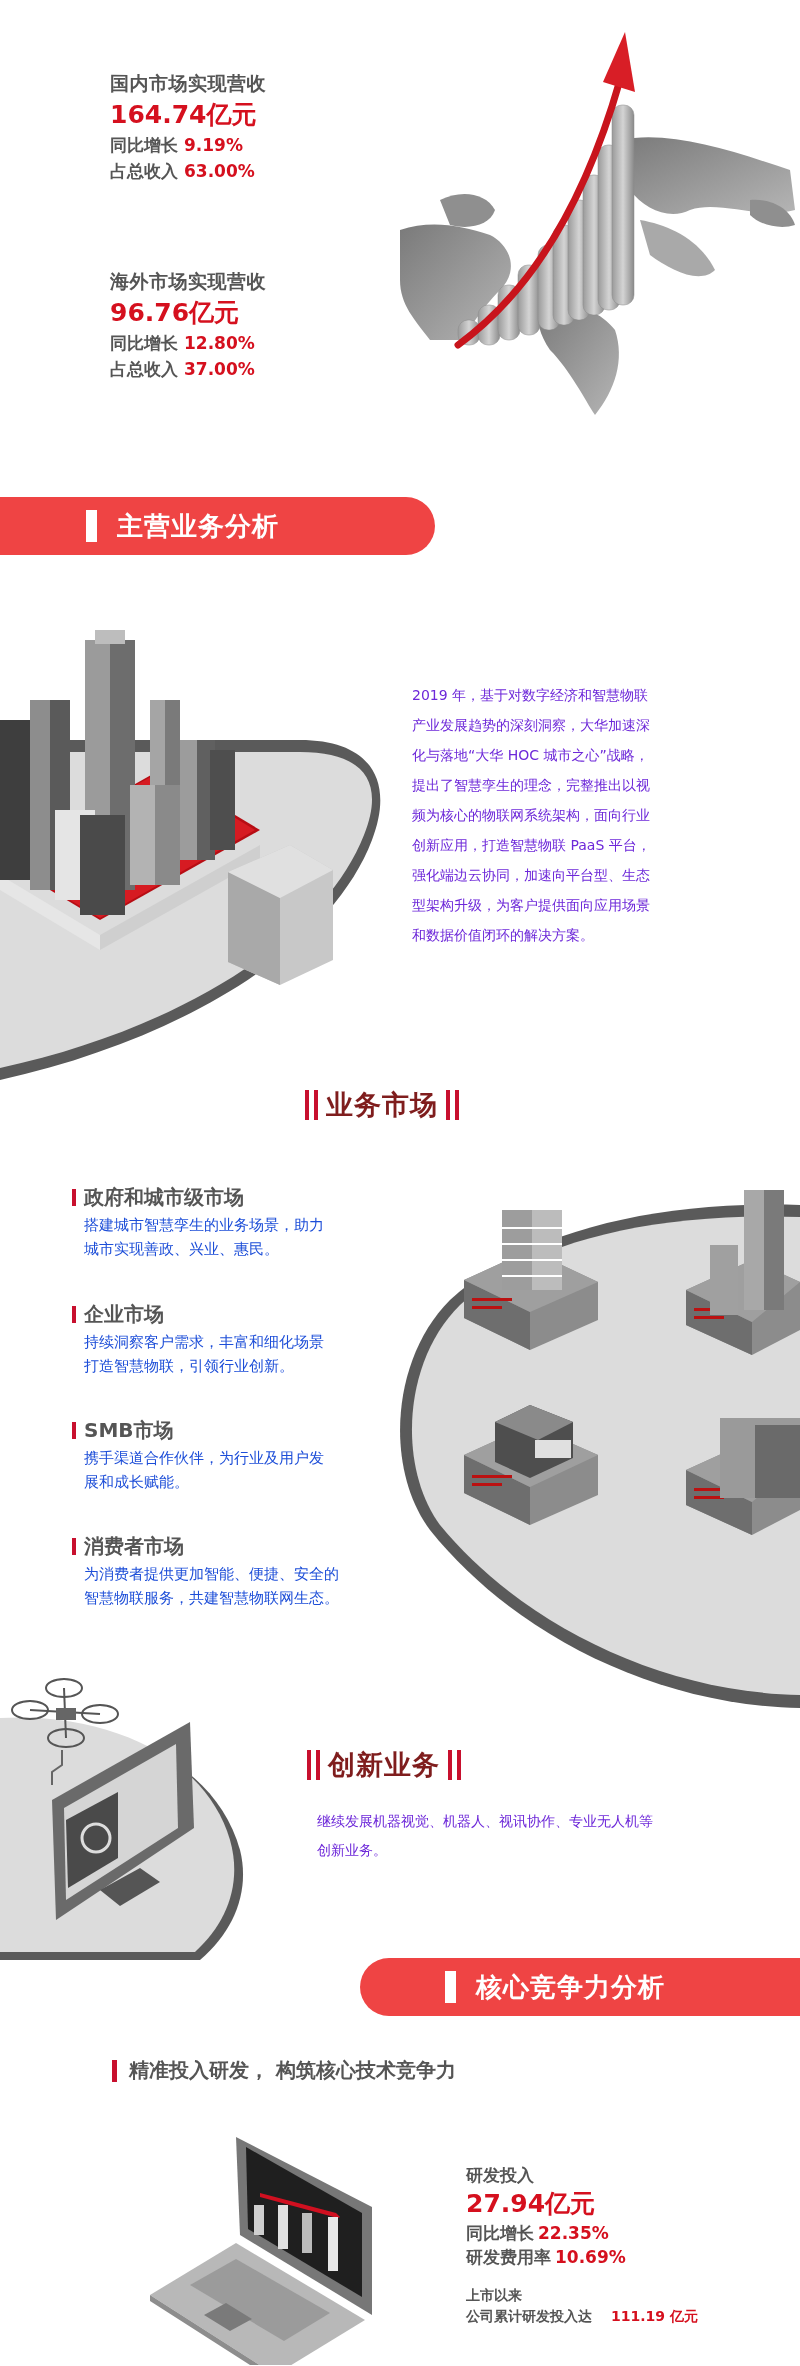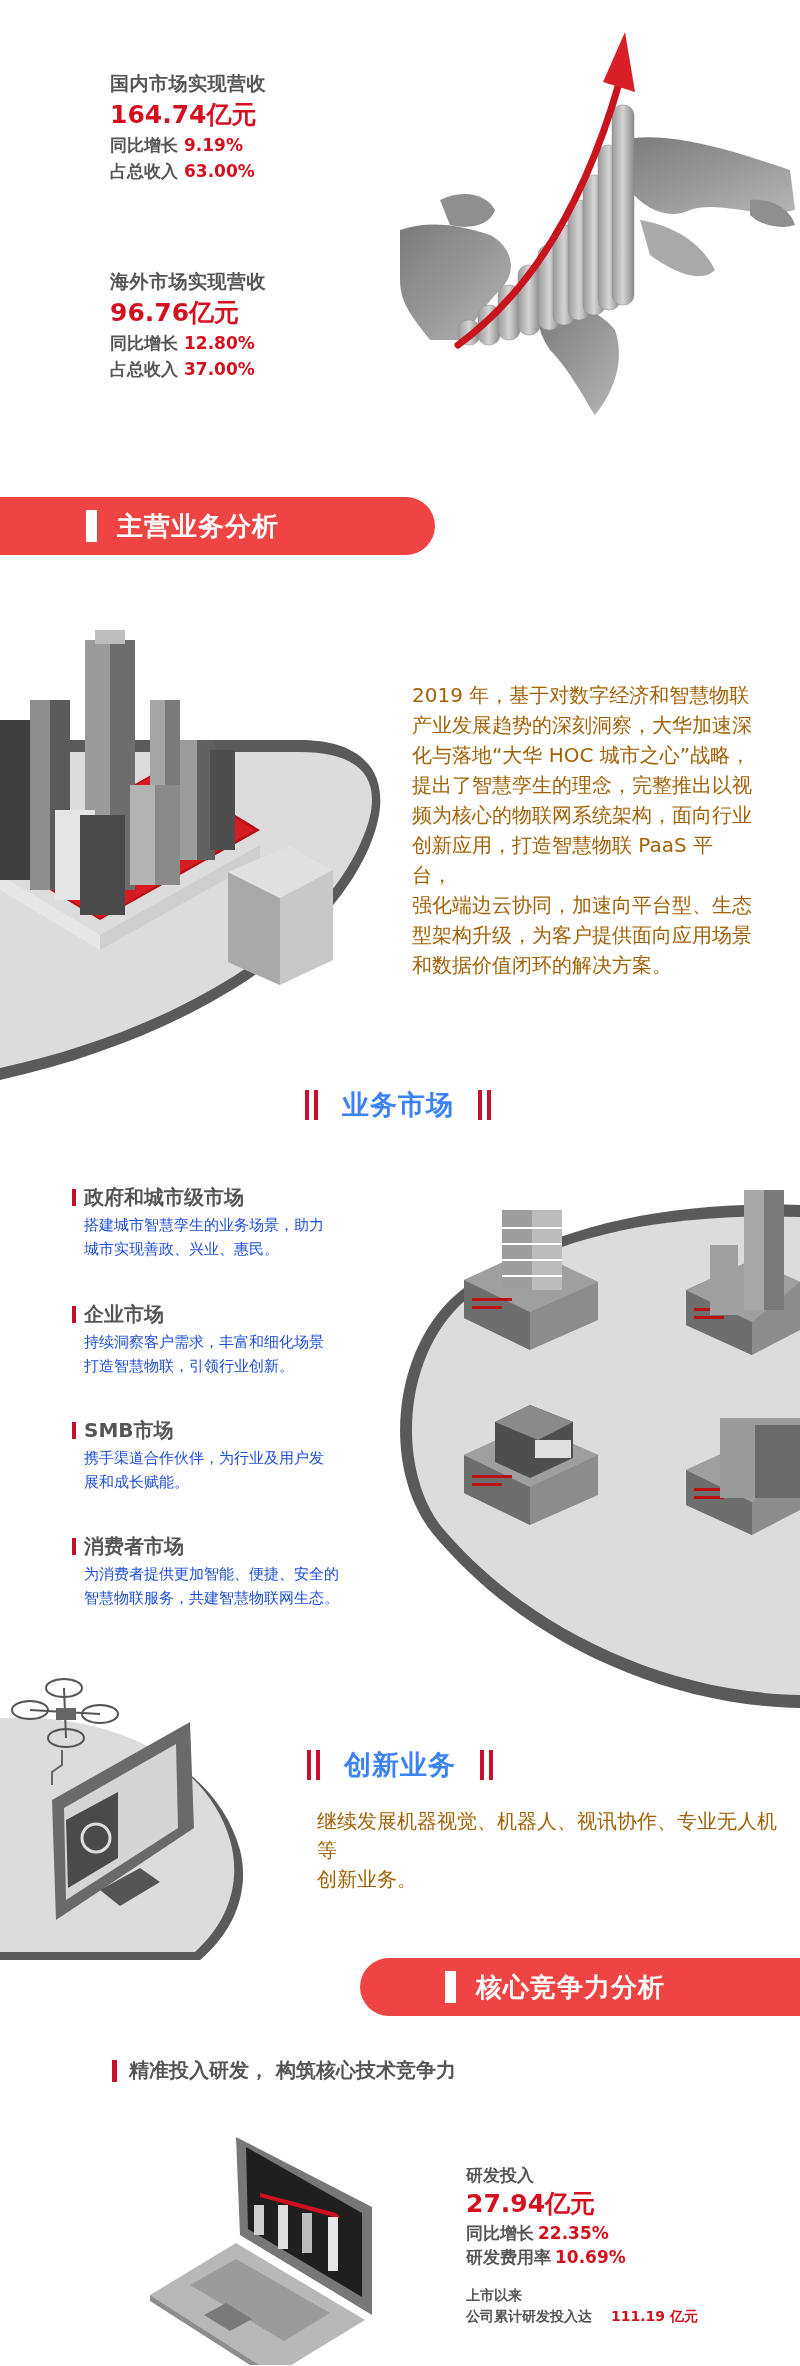--- a/index.html
+++ b/index.html
@@ -16,23 +16,23 @@
 
   
   .banner { position: absolute; height: 58px; background: #ef4444; display: flex; align-items: center; }
   .banner .bar { width: 11px; height: 32px; background: #ffffff; margin-right: 20px; }
   .banner .txt { color: #ffffff; font-size: 26px; font-weight: bold; letter-spacing: 1px; }
 
   
   .dbl-head { position: absolute; display: flex; align-items: center; }
   .dbl-head .bars { display: flex; gap: 5px; }
   .dbl-head .bars i { display: block; width: 4px; height: 30px; background: #c8102e; }
-  .dbl-head .txt { font-size: 27px; font-weight: bold; color: #3b82f6; margin: 0 24px; letter-spacing: 1px; }
-
-  .para { position: absolute; font-size: 20px; line-height: 30px; color: #a16207; }
+  .dbl-head .txt { font-size: 27px; font-weight: bold; color: #7f1d1d; margin: 0 8px; letter-spacing: 1px; }
+
+  .para { position: absolute; font-size: 14px; line-height: 30px; color: #6d28d9; }
 
   
   .market { position: absolute; left: 72px; width: 310px; }
   .market .mh { display: flex; align-items: center; font-size: 20px; font-weight: bold; color: #555555; line-height: 28px; }
   .market .mh i { display: block; width: 4px; height: 17px; background: #c8102e; margin-right: 8px; }
   .market .md { font-size: 15px; color: #1d4ed8; line-height: 24px; padding-left: 12px; margin-top: 2px; }
 
   .sub-head { position: absolute; display: flex; align-items: center; font-size: 20px; font-weight: bold; color: #555555; }
   .sub-head i { display: block; width: 5px; height: 22px; background: #c8102e; margin-right: 12px; }
 

